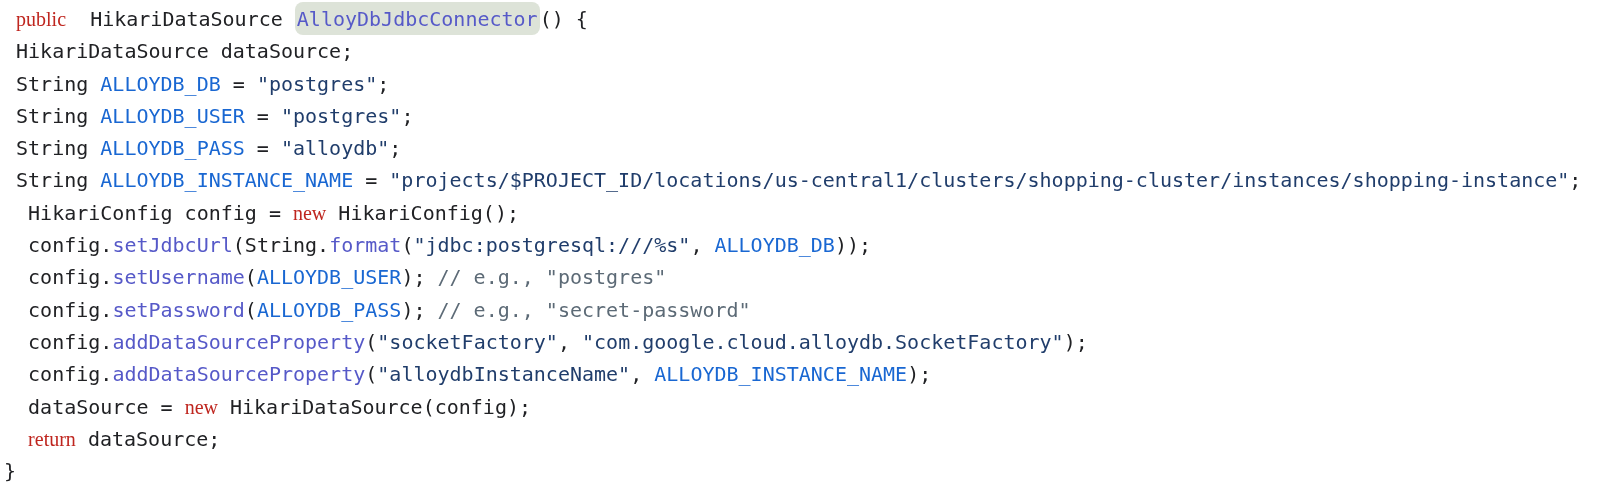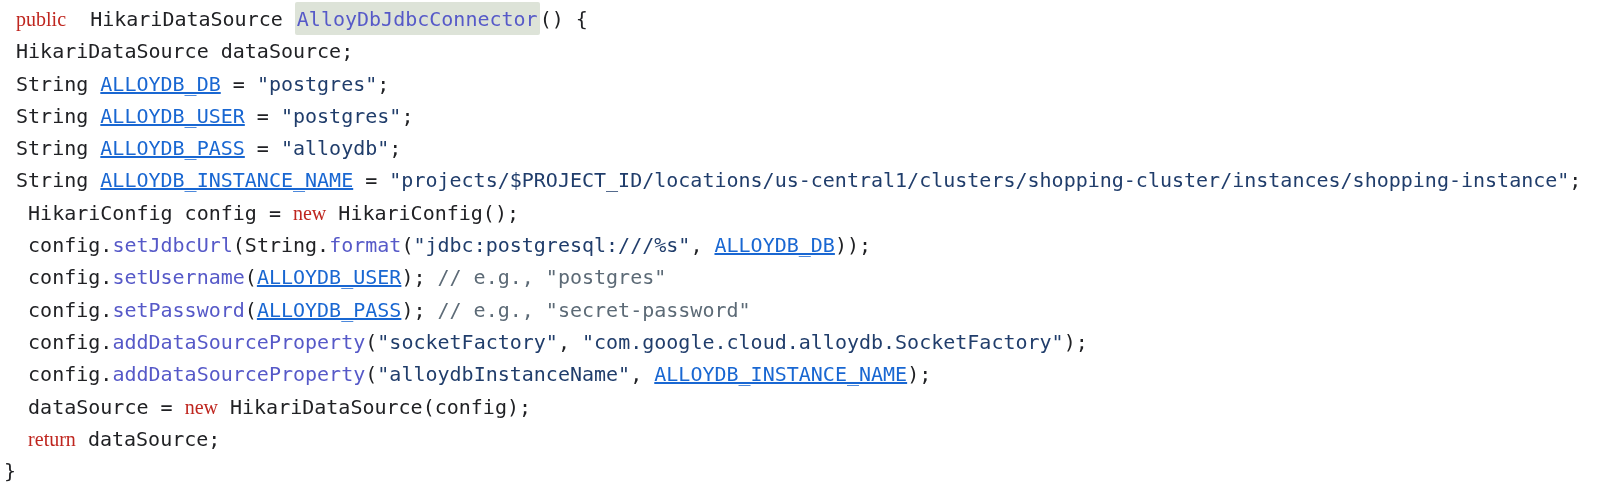--- a/index.html
+++ b/index.html
@@ -24,25 +24,25 @@
     font-size: 20px;
     line-height: 32.3px;
     white-space: pre;
     padding: 3px 0 0 4px;
     color: var(--pln);
   }
   .line { height: 32.3px; }
   .tok-pln { color: var(--pln); text-align: right; }
   .tok-kwd { color: var(--kwd); font-family: Liberation Serif, serif; }
   .tok-fun { color: var(--fun); }
-  .tok-var { color: var(--var); text-decoration: underline; }
+  .tok-var { color: var(--var); }
   .tok-str { color: var(--str); }
   .tok-com { color: var(--com); }
   .hl {
     background: var(--hl-bg);
-    border-radius: 2px;
+    border-radius: 8px;
     padding: 5px 2px 4px 2px;
   }
 </style>
 </head>
 <body>
 
 <pre class="code-block"><div class="line"><span class="tok-pln"> </span><span class="tok-kwd">public</span><span class="tok-pln">  HikariDataSource </span><span class="tok-fun hl">AlloyDbJdbcConnector</span><span class="tok-pln">() {</span></div><div class="line"><span class="tok-pln"> HikariDataSource dataSource;</span></div><div class="line"><span class="tok-pln"> String </span><span class="tok-var">ALLOYDB_DB</span><span class="tok-pln"> = </span><span class="tok-str">"postgres"</span><span class="tok-pln">;</span></div><div class="line"><span class="tok-pln"> String </span><span class="tok-var">ALLOYDB_USER</span><span class="tok-pln"> = </span><span class="tok-str">"postgres"</span><span class="tok-pln">;</span></div><div class="line"><span class="tok-pln"> String </span><span class="tok-var">ALLOYDB_PASS</span><span class="tok-pln"> = </span><span class="tok-str">"alloydb"</span><span class="tok-pln">;</span></div><div class="line"><span class="tok-pln"> String </span><span class="tok-var">ALLOYDB_INSTANCE_NAME</span><span class="tok-pln"> = </span><span class="tok-str">"projects/$PROJECT_ID/locations/us-central1/clusters/shopping-cluster/instances/shopping-instance"</span><span class="tok-pln">;</span></div><div class="line"><span class="tok-pln">  HikariConfig config = </span><span class="tok-kwd">new</span><span class="tok-pln"> HikariConfig();</span></div><div class="line"><span class="tok-pln">  config.</span><span class="tok-fun">setJdbcUrl</span><span class="tok-pln">(String.</span><span class="tok-fun">format</span><span class="tok-pln">(</span><span class="tok-str">"jdbc:postgresql:///%s"</span><span class="tok-pln">, </span><span class="tok-var">ALLOYDB_DB</span><span class="tok-pln">));</span></div><div class="line"><span class="tok-pln">  config.</span><span class="tok-fun">setUsername</span><span class="tok-pln">(</span><span class="tok-var">ALLOYDB_USER</span><span class="tok-pln">); </span><span class="tok-com">// e.g., "postgres"</span></div><div class="line"><span class="tok-pln">  config.</span><span class="tok-fun">setPassword</span><span class="tok-pln">(</span><span class="tok-var">ALLOYDB_PASS</span><span class="tok-pln">); </span><span class="tok-com">// e.g., "secret-password"</span></div><div class="line"><span class="tok-pln">  config.</span><span class="tok-fun">addDataSourceProperty</span><span class="tok-pln">(</span><span class="tok-str">"socketFactory"</span><span class="tok-pln">, </span><span class="tok-str">"com.google.cloud.alloydb.SocketFactory"</span><span class="tok-pln">);</span></div><div class="line"><span class="tok-pln">  config.</span><span class="tok-fun">addDataSourceProperty</span><span class="tok-pln">(</span><span class="tok-str">"alloydbInstanceName"</span><span class="tok-pln">, </span><span class="tok-var">ALLOYDB_INSTANCE_NAME</span><span class="tok-pln">);</span></div><div class="line"><span class="tok-pln">  dataSource = </span><span class="tok-kwd">new</span><span class="tok-pln"> HikariDataSource(config);</span></div><div class="line"><span class="tok-pln">  </span><span class="tok-kwd">return</span><span class="tok-pln"> dataSource;</span></div><div class="line"><span class="tok-pln">}</span></div></pre>
 
 </body></html>

